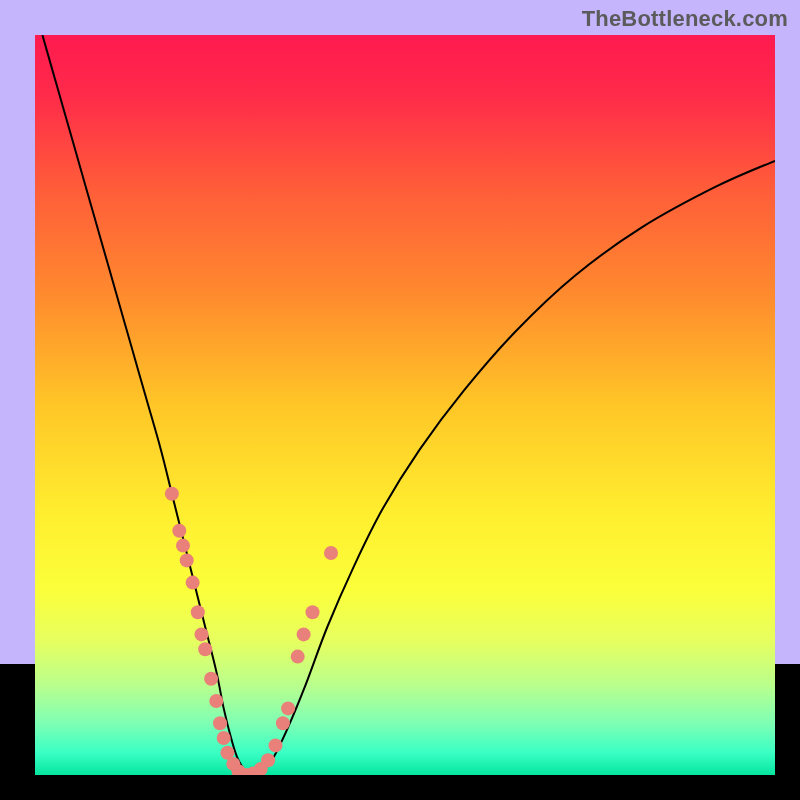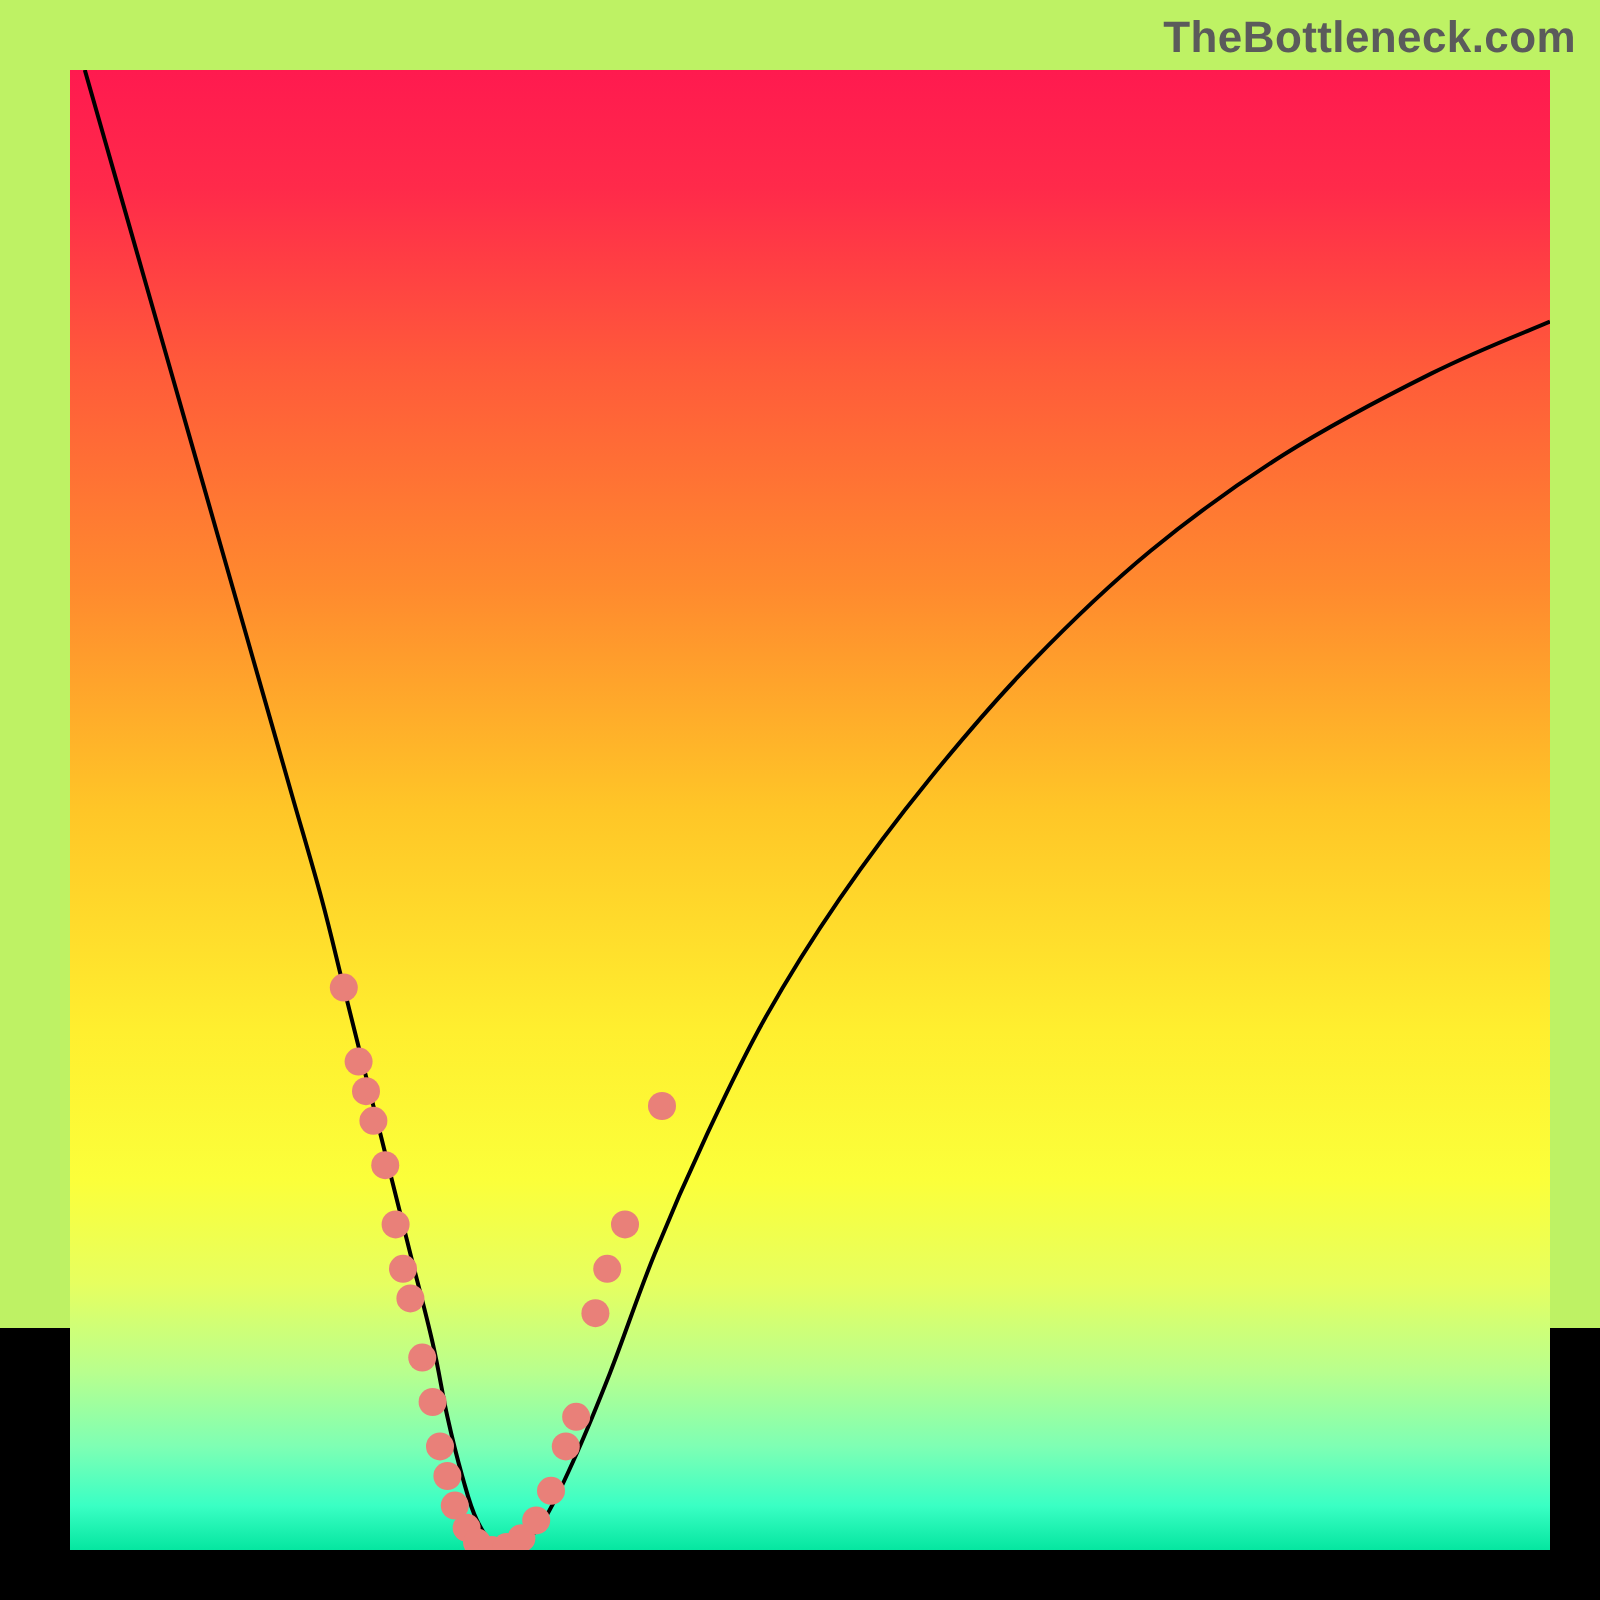--- a/index.html
+++ b/index.html
@@ -8,21 +8,21 @@
     width: 800px;
     height: 800px;
     background: #000;
     overflow: hidden;
     font-family: Arial, Helvetica, sans-serif;
   }
   .frame {
     position: relative;
     width: 800px;
     height: 664px;
-    background: #bef264;
+    background: #c4b5fd;
   }
   .watermark {
     position: absolute;
     top: 6px;
     right: 12px;
     font-size: 22px;
     font-weight: bold;
     color: #5b5b5b;
     letter-spacing: 0.2px;
     z-index: 10;

